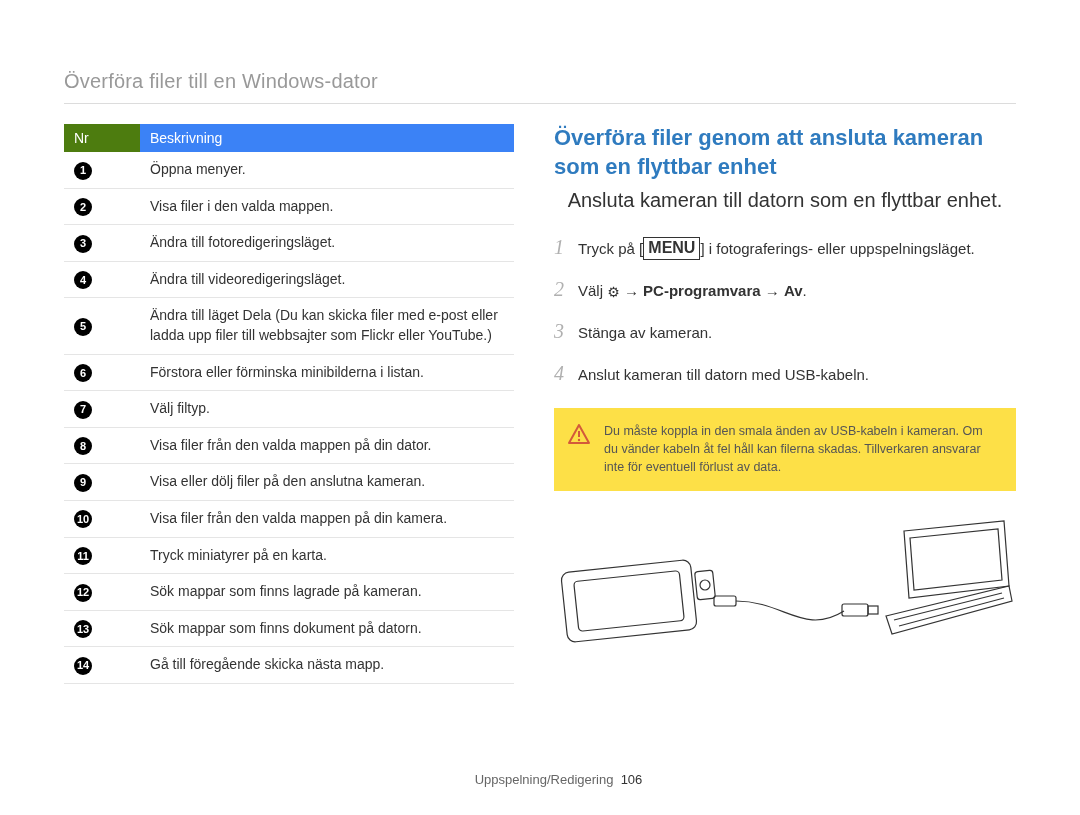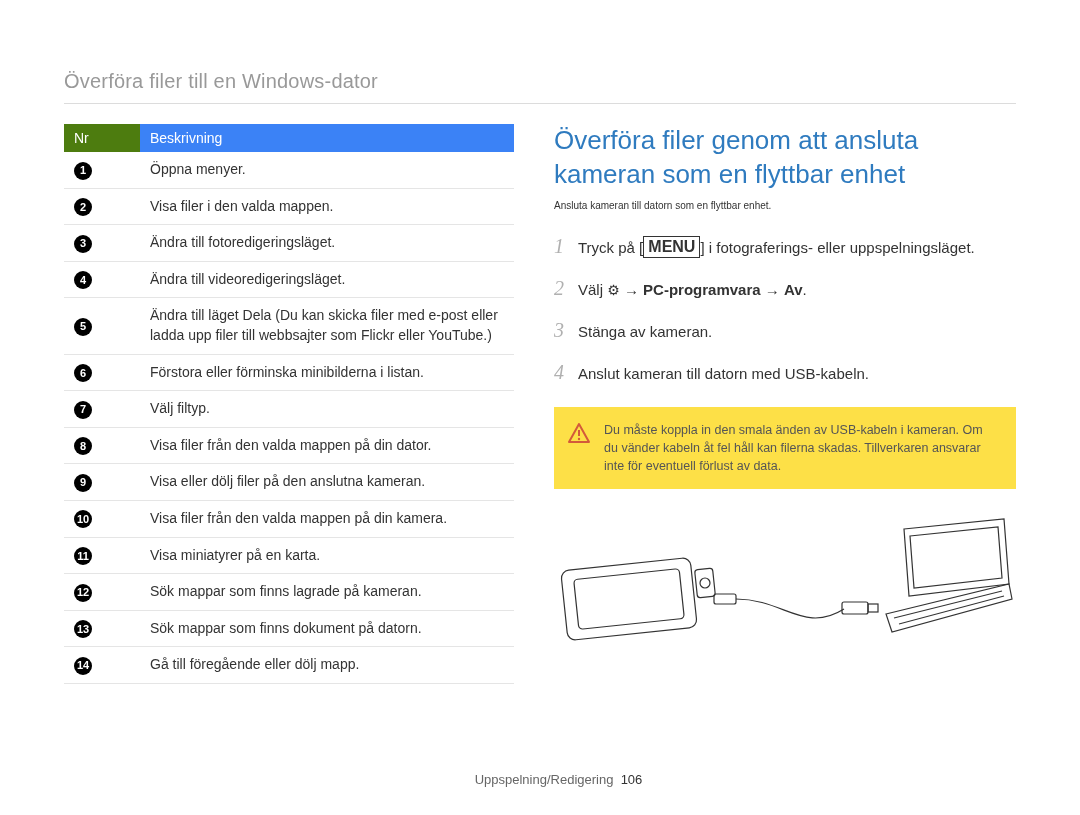--- a/index.html
+++ b/index.html
@@ -76,30 +76,31 @@
     align-items: center;
     justify-content: center;
     font-size: 11px;
     font-weight: bold;
     line-height: 1;
   }
 
   
   .section-title {
     color: #2F7BBF;
-    font-size: 26px;
-    font-weight: 400;
+    font-size: 22px;
+    font-weight: 700;
     font-family: "Helvetica Neue", Arial, sans-serif;
     line-height: 1.3;
     margin: 0 0 8px 0;
   }
   .subtext {
-    font-size: 10px;
+    font-size: 20px;
     color: #333;
     margin-bottom: 20px;
+    text-align: center;
   }
   .steps {
     list-style: none;
     padding: 0;
     margin: 0 0 20px 0;
   }
   .steps li {
     display: flex;
     align-items: baseline;
     gap: 10px;
@@ -226,33 +227,33 @@
           <tr>
             <td class="num-cell"><span class="circle-num">9</span></td>
             <td>Visa eller dölj filer på den anslutna kameran.</td>
           </tr>
           <tr>
             <td class="num-cell"><span class="circle-num">10</span></td>
             <td>Visa filer från den valda mappen på din kamera.</td>
           </tr>
           <tr>
             <td class="num-cell"><span class="circle-num">11</span></td>
-            <td>Visa miniatyrer på en karta.</td>
+            <td>Tryck miniatyrer på en karta.</td>
           </tr>
           <tr>
             <td class="num-cell"><span class="circle-num">12</span></td>
             <td>Sök mappar som finns lagrade på kameran.</td>
           </tr>
           <tr>
             <td class="num-cell"><span class="circle-num">13</span></td>
             <td>Sök mappar som finns dokument på datorn.</td>
           </tr>
           <tr>
             <td class="num-cell"><span class="circle-num">14</span></td>
-            <td>Gå till föregående eller dölj mapp.</td>
+            <td>Gå till föregående skicka nästa mapp.</td>
           </tr>
         </tbody>
       </table>
     </div>
 
     <div class="col-right">
 
       <h2 class="section-title">Överföra filer genom att ansluta kameran som en flyttbar enhet</h2>
 
       <div class="subtext">Ansluta kameran till datorn som en flyttbar enhet.</div>

